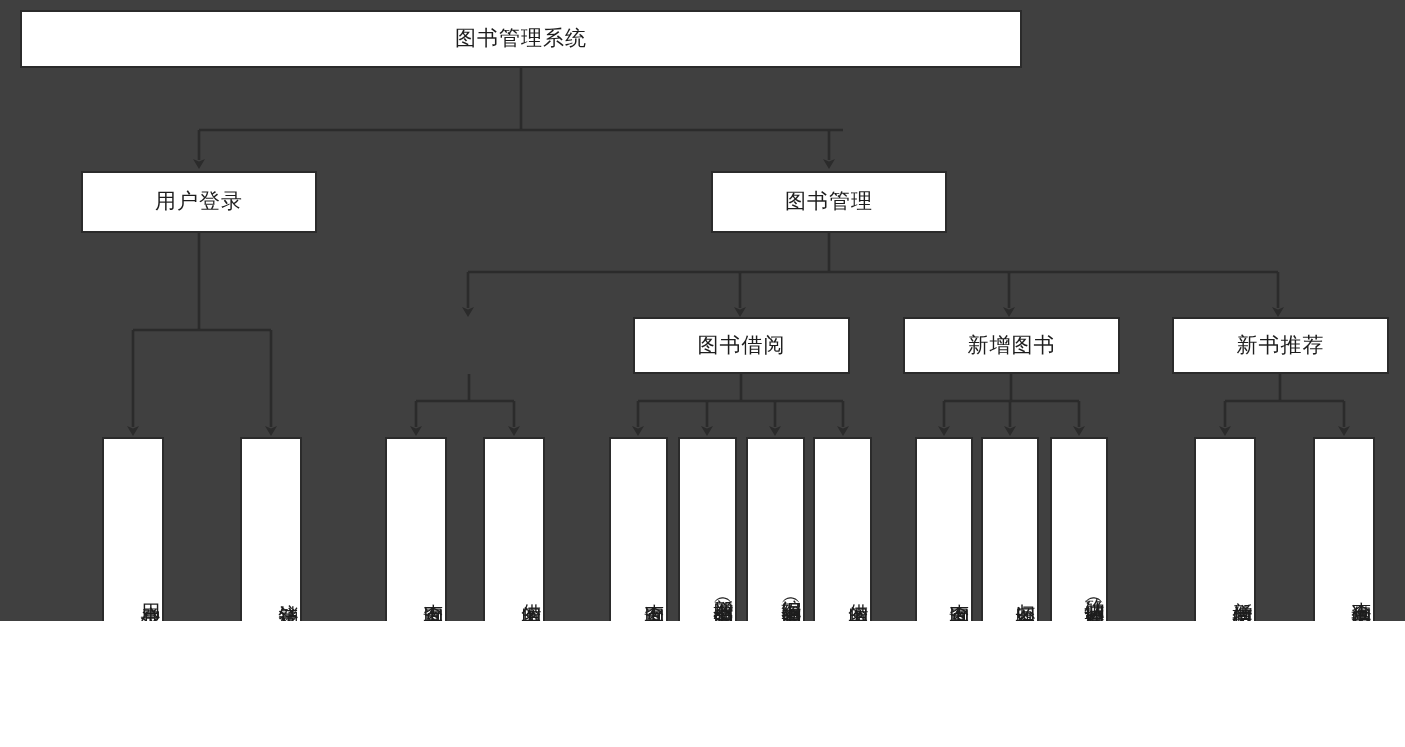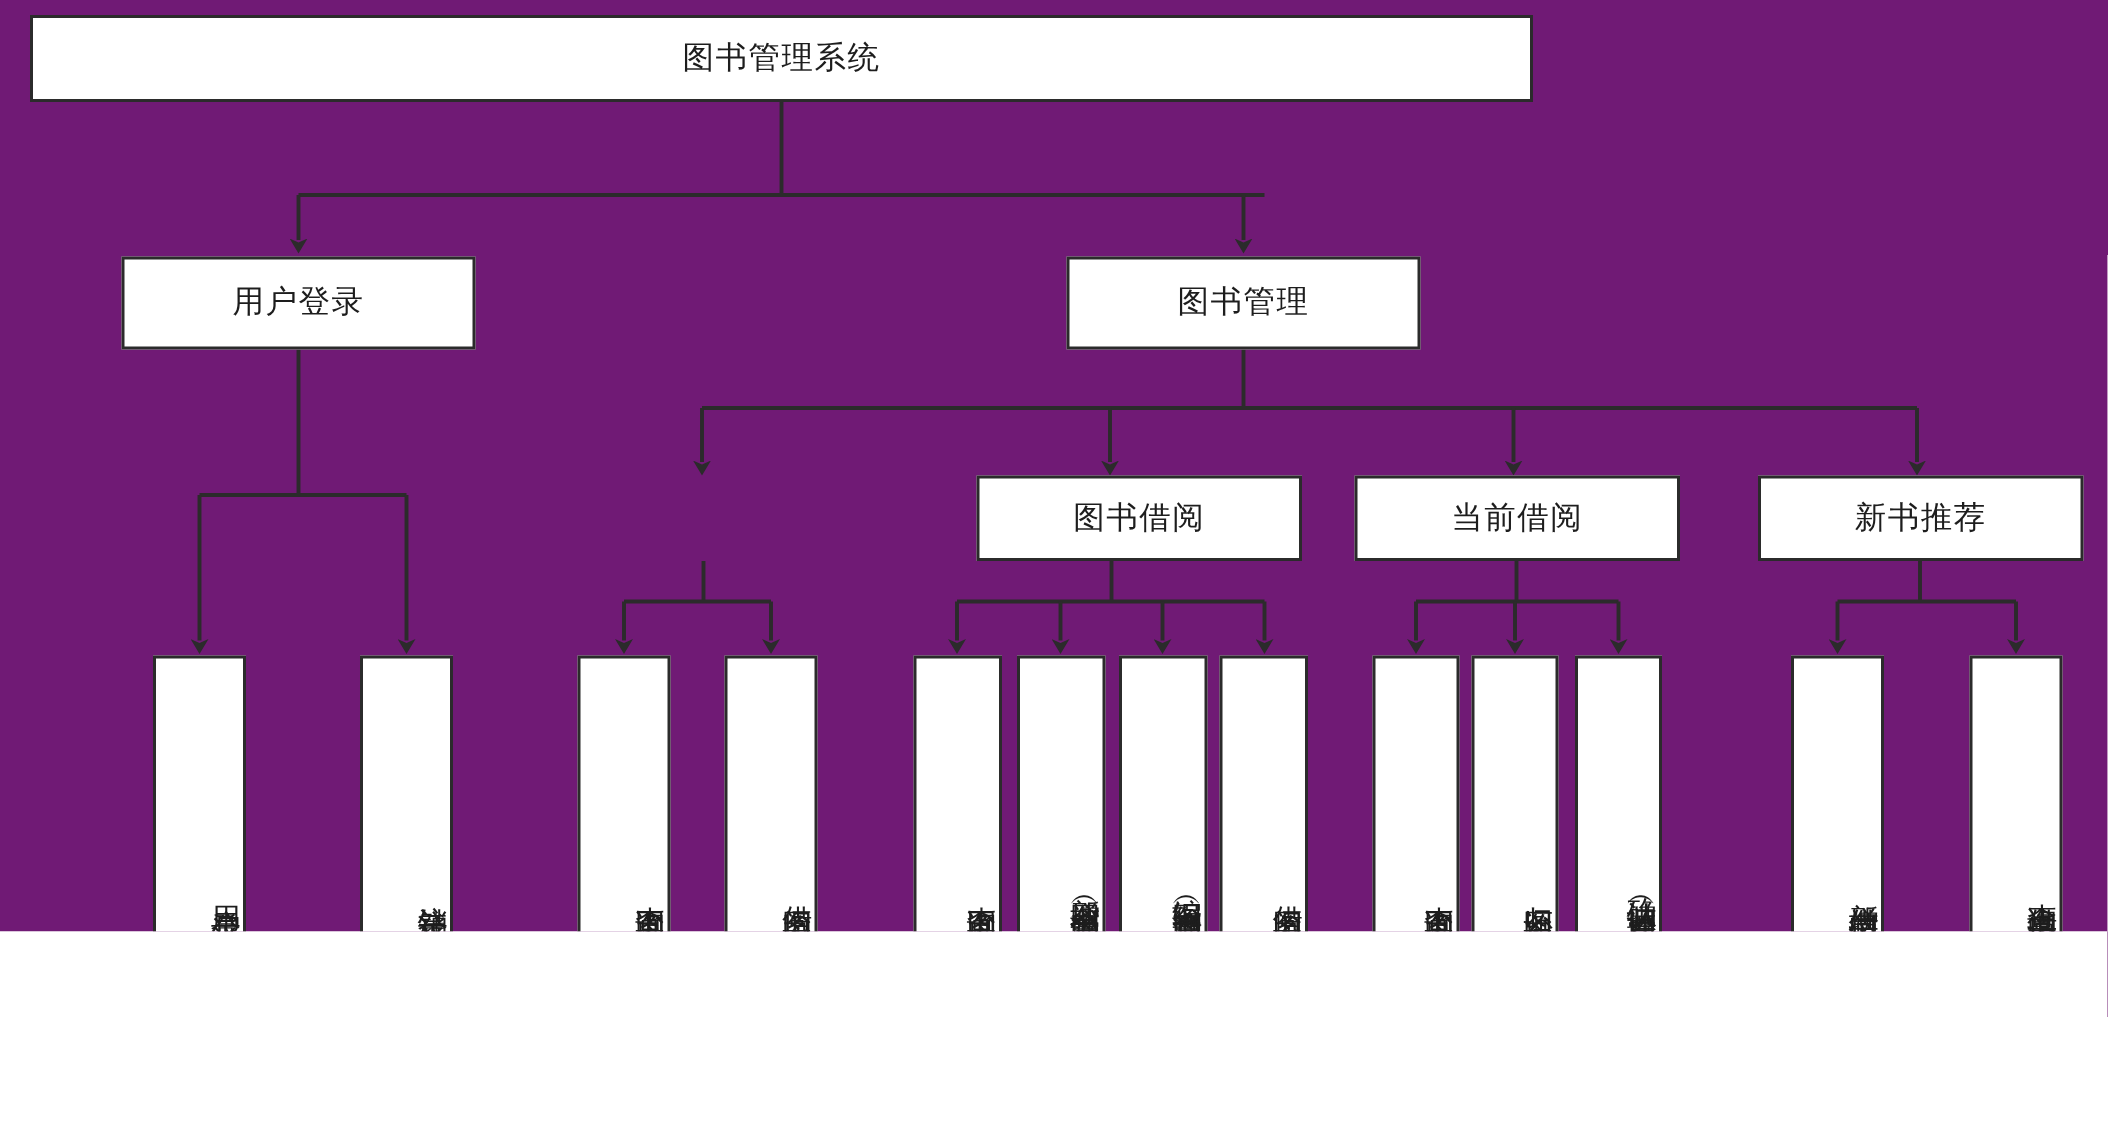--- a/index.html
+++ b/index.html
@@ -8,21 +8,21 @@
     padding: 0;
     background: #ffffff;
   }
   body {
     font-family: "DejaVu Sans", "Liberation Sans", sans-serif;
   }
   #diagram-root {
     position: relative;
     width: 1405px;
     height: 621px;
-    background: #701a75;
+    background: #404040;
     overflow: hidden;
   }
   #edge-layer {
     position: absolute;
     left: 0;
     top: 0;
     width: 1405px;
     height: 747px;
   }
   .node {
@@ -140,26 +140,26 @@
 
   <div class="node horizontal" style="left:81px; top:171px; width:236px; height:62px;">
     <span>用户登录</span>
   </div>
 
   <div class="node horizontal" style="left:711px; top:171px; width:236px; height:62px;">
     <span>图书管理</span>
   </div>
 
 
-  <div class="node horizontal" style="left:651px; top:317px; width:217px; height:57px;">
+  <div class="node horizontal" style="left:633px; top:317px; width:217px; height:57px;">
     <span>图书借阅</span>
   </div>
 
   <div class="node horizontal" style="left:903px; top:317px; width:217px; height:57px;">
-    <span>当前借阅</span>
+    <span>新增图书</span>
   </div>
 
   <div class="node horizontal" style="left:1172px; top:317px; width:217px; height:57px;">
     <span>新书推荐</span>
   </div>
 
   <div class="node vertical" style="left:102px; top:437px; width:62px; height:296px;">
     <span class="vlabel">用户登录</span>
   </div>
 

